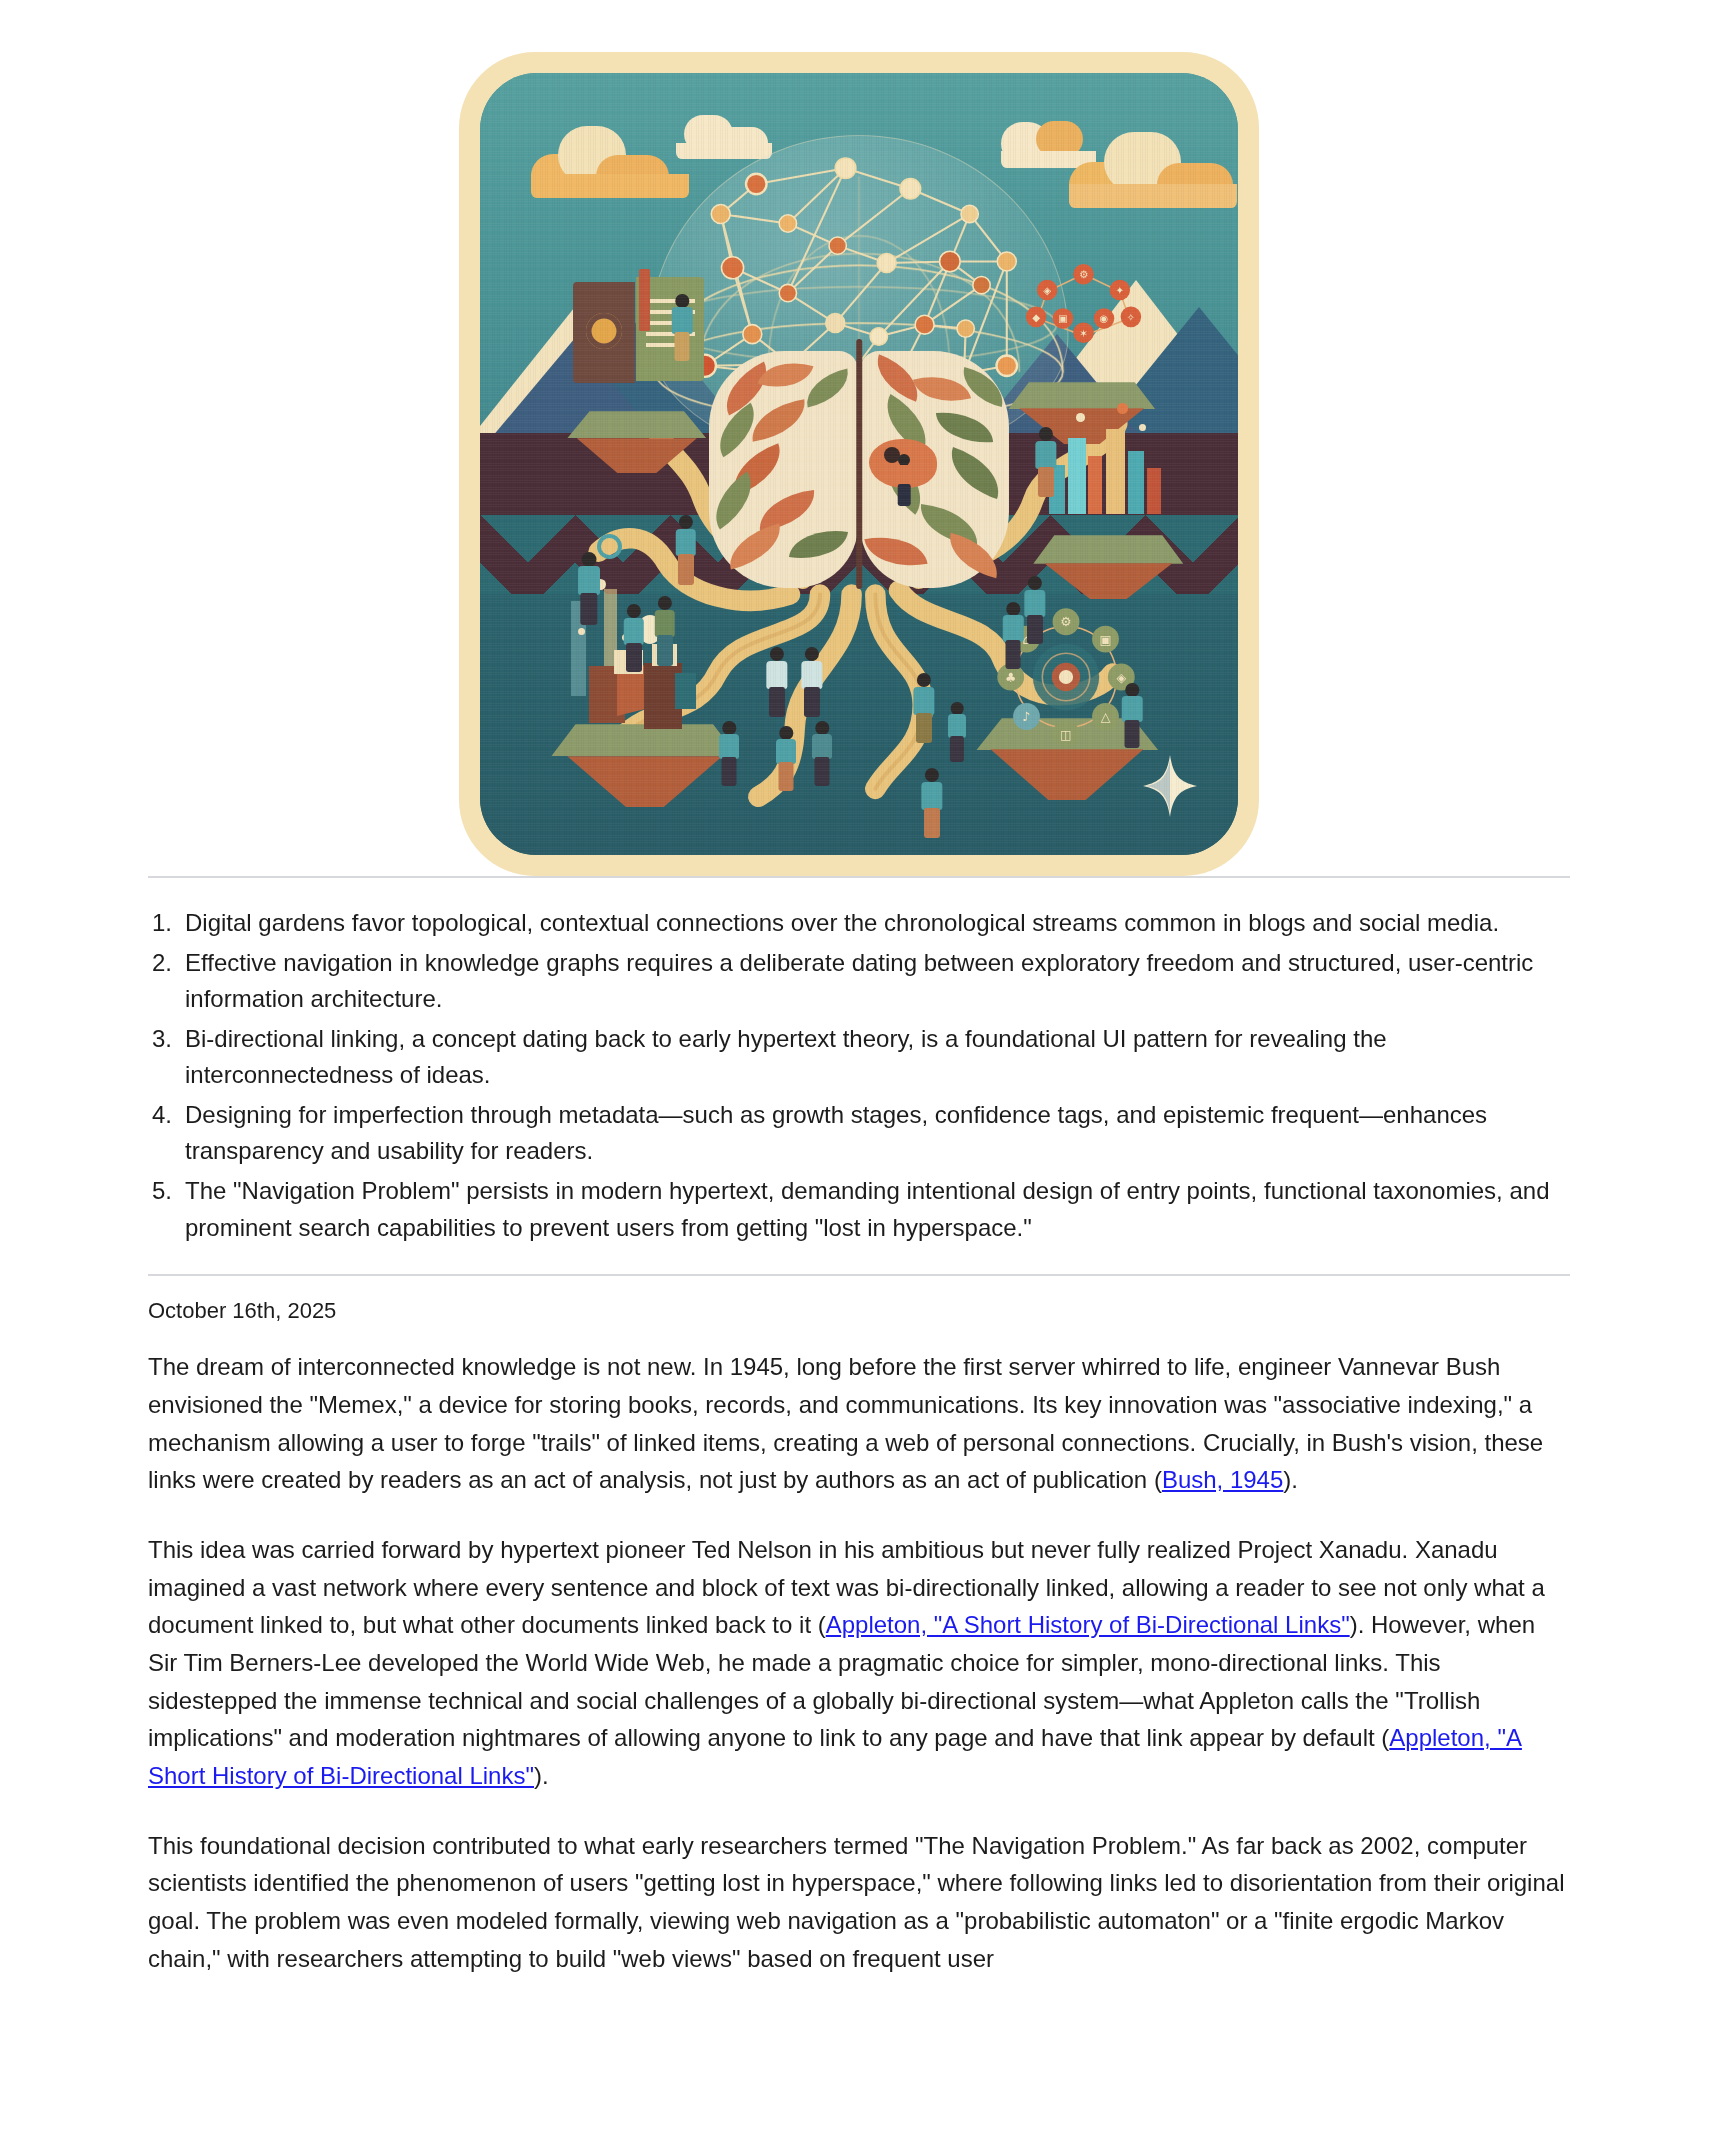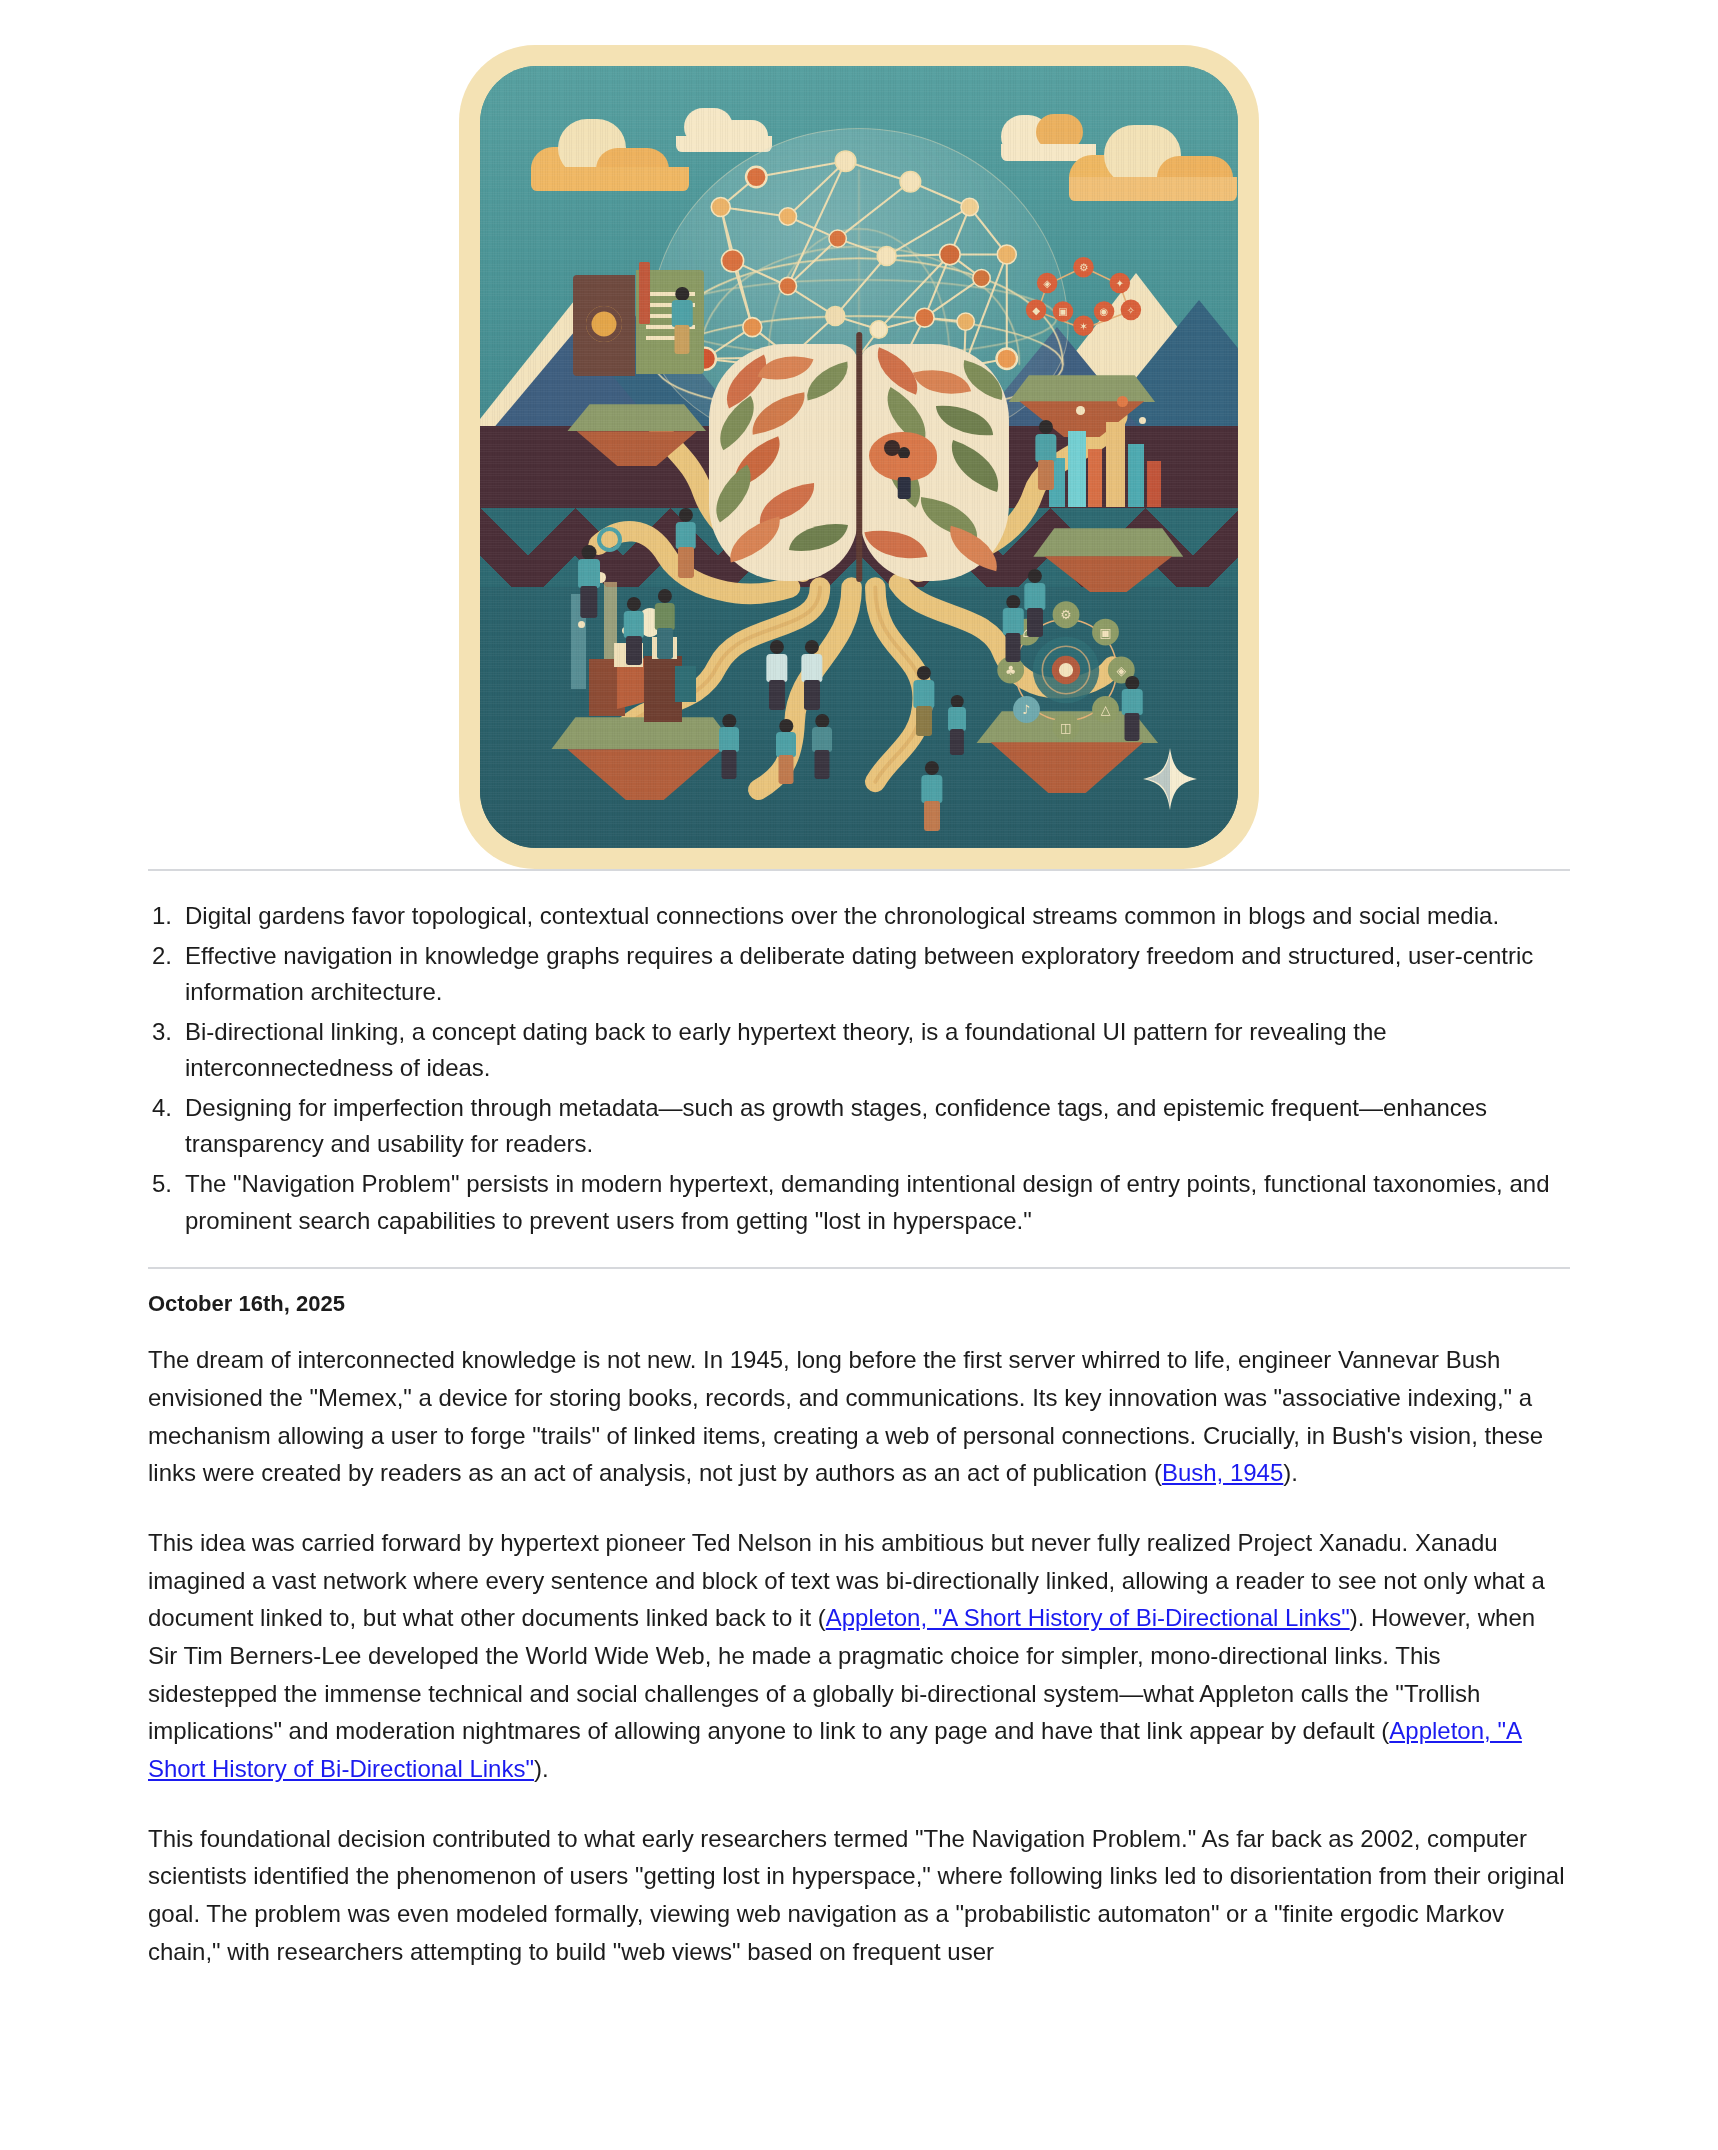--- a/index.html
+++ b/index.html
@@ -13,21 +13,21 @@
     width: 1718px;
     min-height: 2151px;
     font-family: "Liberation Sans", sans-serif;
     color: #1a1a1a;
     -webkit-font-smoothing: antialiased;
   }
 
   .page {
     width: 1718px;
     position: relative;
-    padding: 0;
+    padding: 7px;
   }
 
   
   .hero {
     width: 100%;
     display: flex;
     justify-content: center;
     padding-top: 45px;
     padding-bottom: 0;
   }
@@ -180,21 +180,20 @@
     left: 4px;
     top: 0;
     font-size: 24px;
     color: #1c1c1c;
   }
 
   .date-line {
     font-size: 22px;
     color: #1c1c1c;
     padding: 22px 0 24px 0;
-    font-weight: bold;
   }
 
   h1.article-title {
     font-size: 31px;
     font-weight: 700;
     letter-spacing: -0.2px;
     margin: 17.4px 0 20.5px 0;
     color: #0f0f0f;
     line-height: 1.28;
   }

